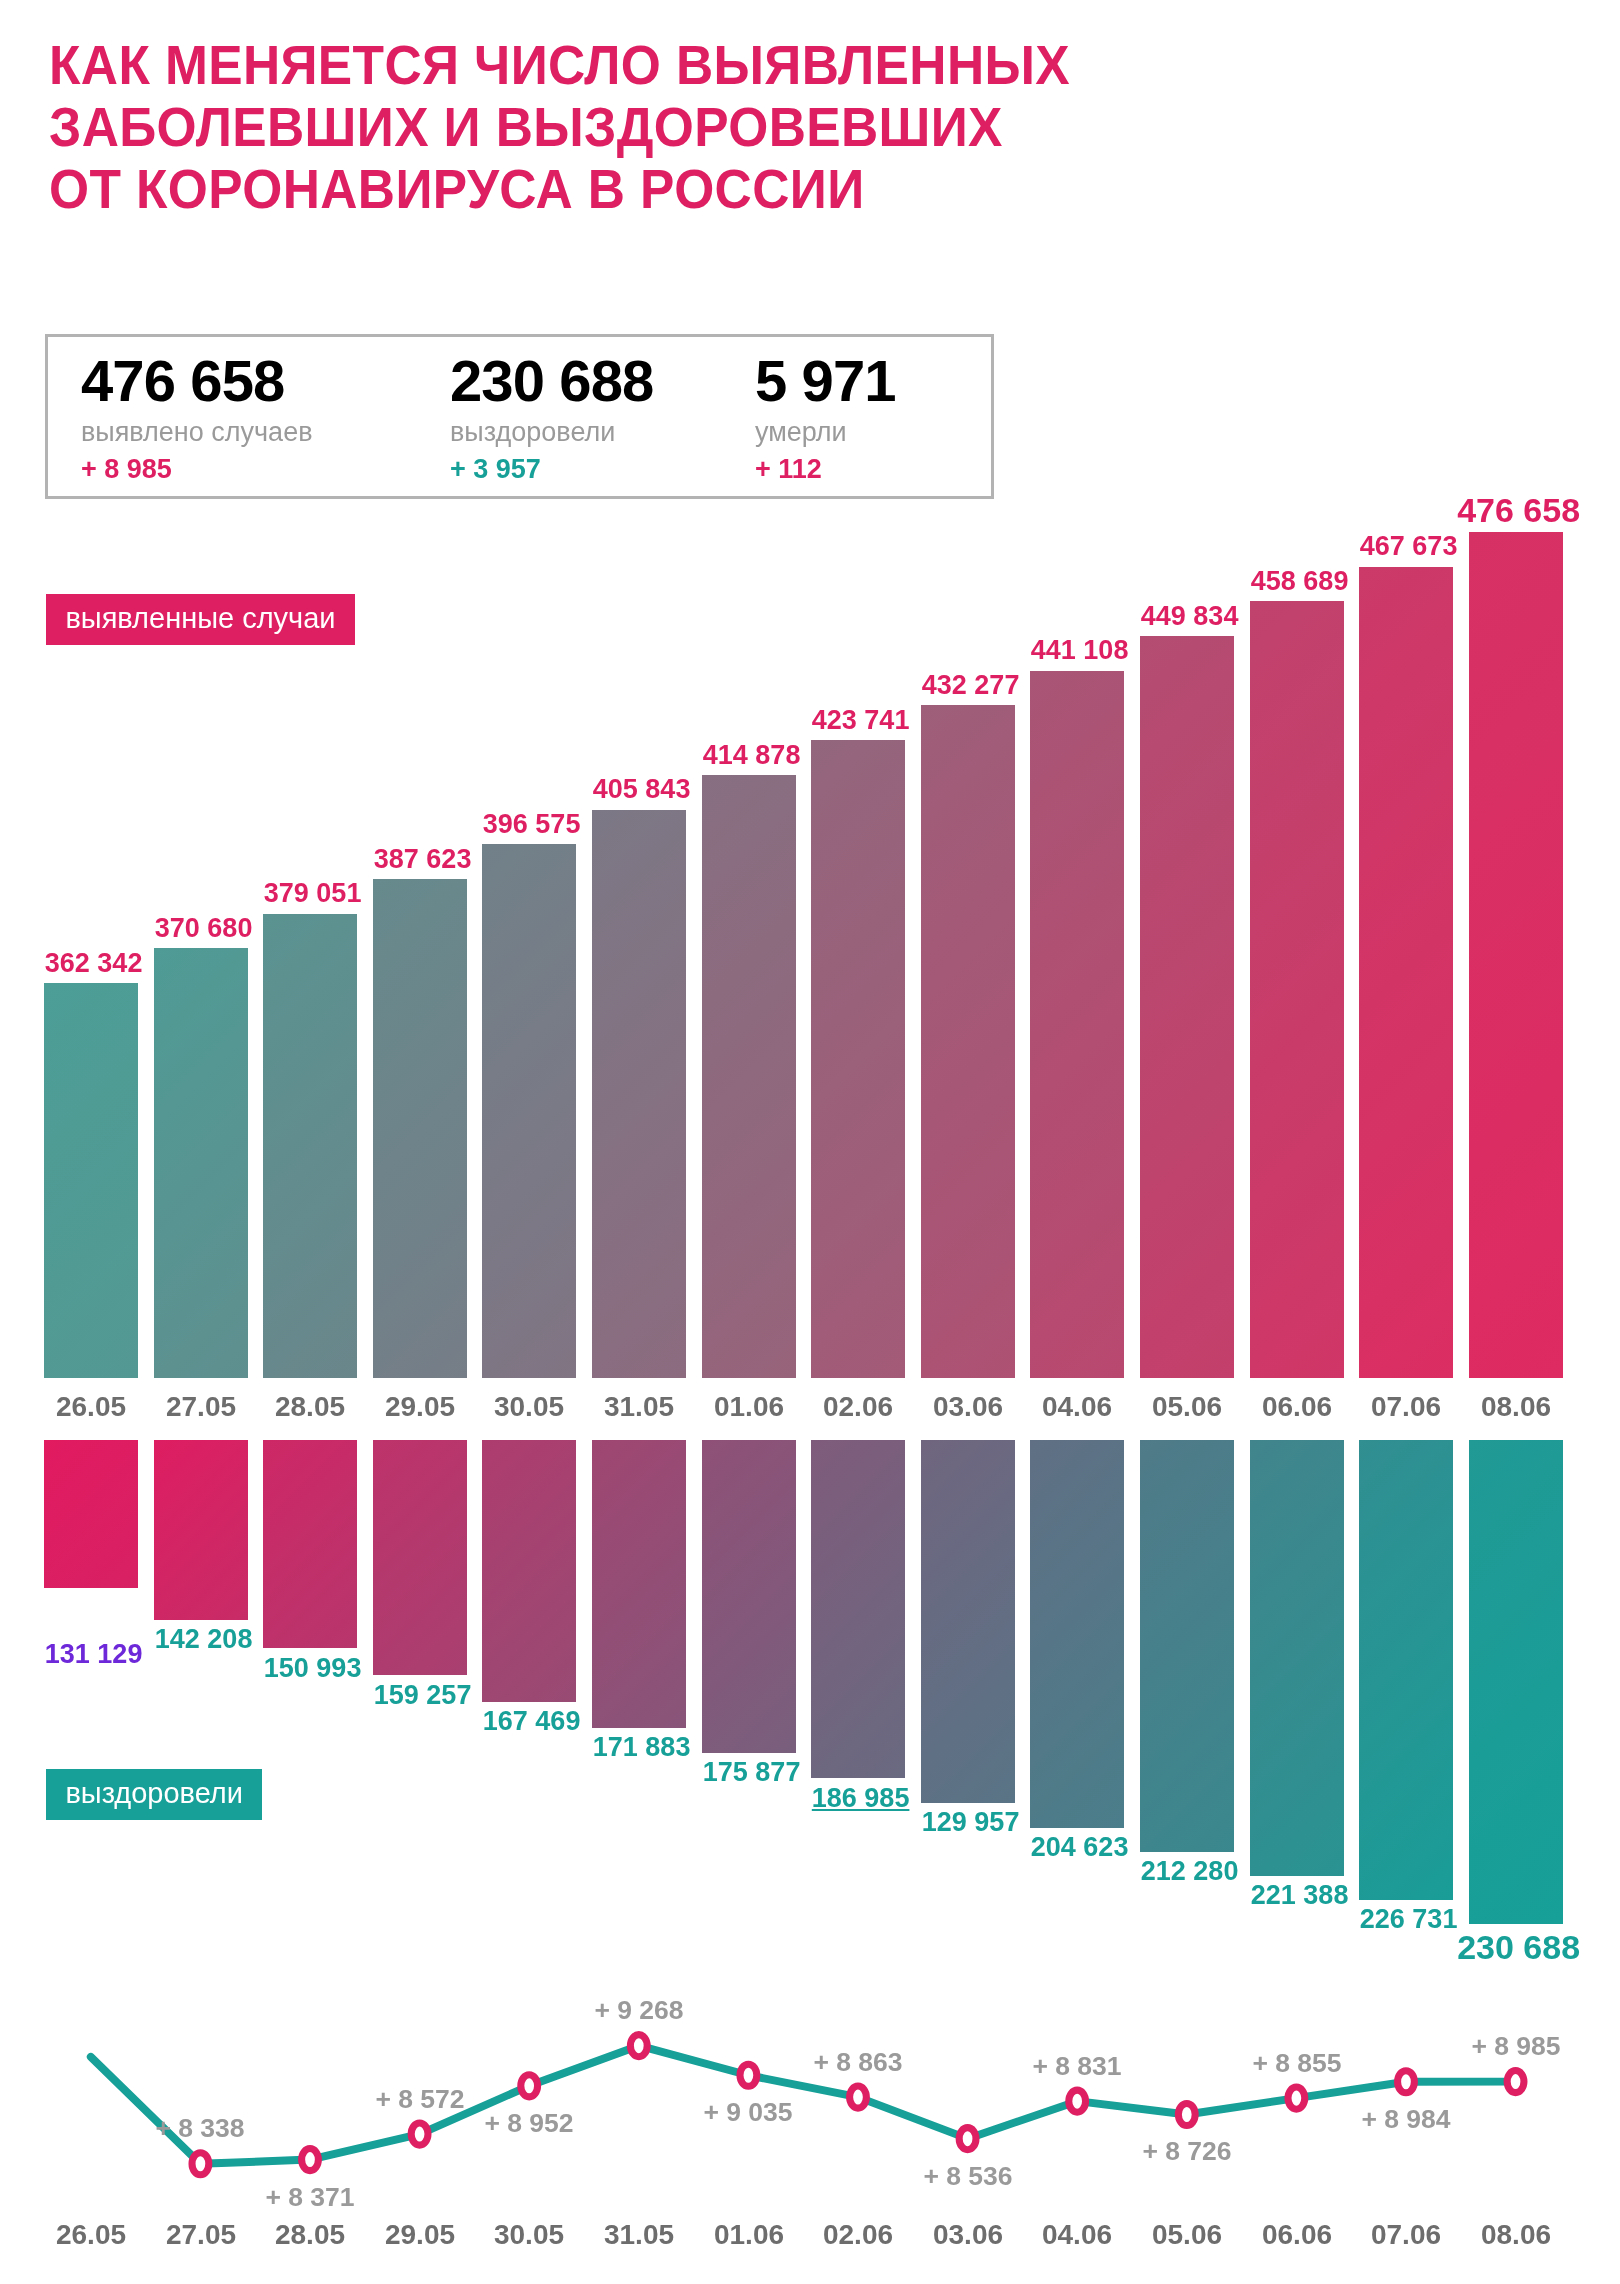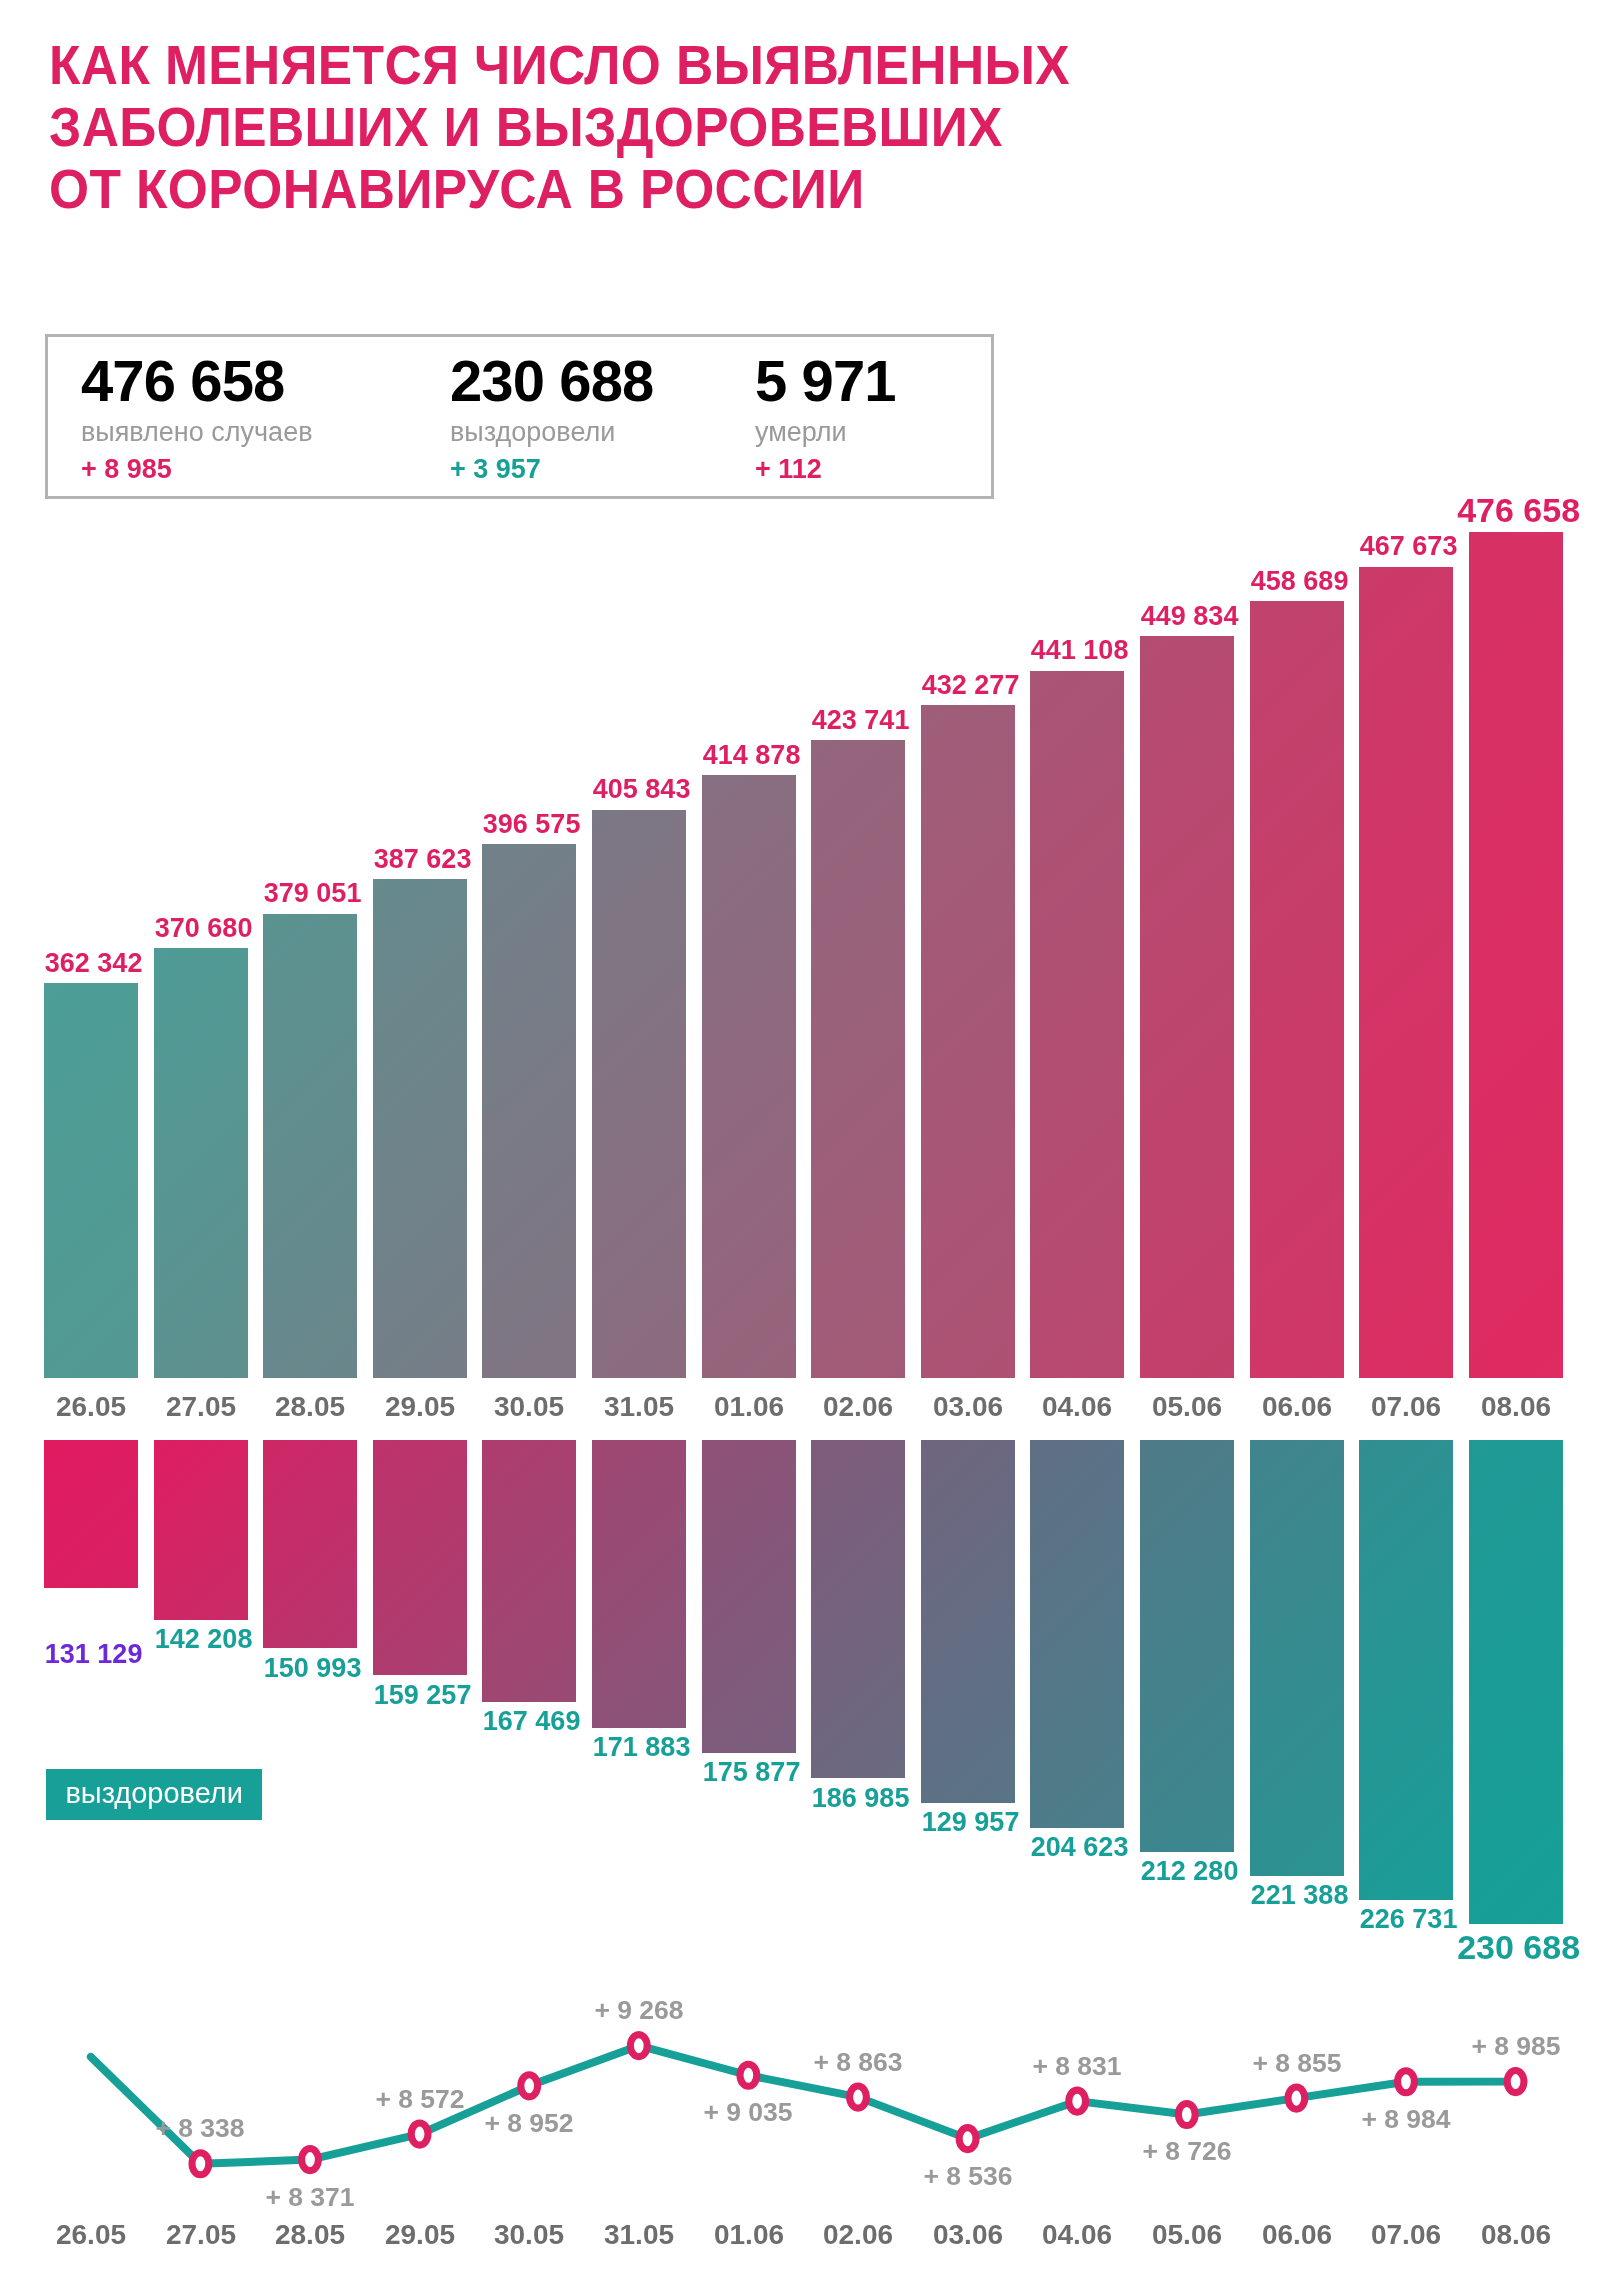--- a/index.html
+++ b/index.html
@@ -267,20 +267,21 @@
         <div class="stat-delta teal">+ 3 957</div>
       </div>
       <div class="stat-col c2">
         <div class="stat-value">5 971</div>
         <div class="stat-label">умерли</div>
         <div class="stat-delta pink">+ 112</div>
       </div>
     </div>
   </div>
 
+  <div class="legend-badge" id="badge-cases">выявленные случаи</div>
   <div class="legend-badge" id="badge-recov">выздоровели</div>
 
   <div id="chart-top">
       <div class="col" style="left: 0px;">
         <div class="bar" style="height: 395px; background: linear-gradient(135deg, rgb(76, 158, 150), rgb(84, 152, 147));"></div>
         <div class="bar-label" style="bottom: 400px; color: rgb(222, 31, 98);">362 342</div>
       </div>
       <div class="col" style="left: 110px;">
         <div class="bar" style="height: 430px; background: linear-gradient(135deg, rgb(79, 155, 149), rgb(95, 143, 143));"></div>
         <div class="bar-label" style="bottom: 435px; color: rgb(222, 31, 98);">370 680</div>
@@ -375,21 +376,21 @@
       <div class="rcol" style="left: 548px;">
         <div class="rbar" style="height: 288px; background: linear-gradient(135deg, rgb(159, 70, 114), rgb(136, 85, 121));"></div>
         <div class="rbar-label" style="top: 293px; color: rgb(22, 160, 152);">171 883</div>
       </div>
       <div class="rcol" style="left: 658px;">
         <div class="rbar" style="height: 313px; background: linear-gradient(135deg, rgb(143, 80, 119), rgb(121, 95, 125));"></div>
         <div class="rbar-label" style="top: 318px; color: rgb(22, 160, 152);">175 877</div>
       </div>
       <div class="rcol" style="left: 767px;">
         <div class="rbar" style="height: 338px; background: linear-gradient(135deg, rgb(127, 91, 123), rgb(105, 106, 129));"></div>
-        <div class="rbar-label" style="top: 344px; color: rgb(22, 160, 152);">186 985</div>
+        <div class="rbar-label" style="top: 344px; color: rgb(22, 160, 152); text-decoration: underline;">186 985</div>
       </div>
       <div class="rcol" style="left: 877px;">
         <div class="rbar" style="height: 363px; background: linear-gradient(135deg, rgb(112, 101, 127), rgb(89, 116, 134));"></div>
         <div class="rbar-label" style="top: 368px; color: rgb(22, 160, 152);">129 957</div>
       </div>
       <div class="rcol" style="left: 986px;">
         <div class="rbar" style="height: 388px; background: linear-gradient(135deg, rgb(96, 111, 132), rgb(74, 126, 138));"></div>
         <div class="rbar-label" style="top: 393px; color: rgb(22, 160, 152);">204 623</div>
       </div>
       <div class="rcol" style="left: 1096px;">

